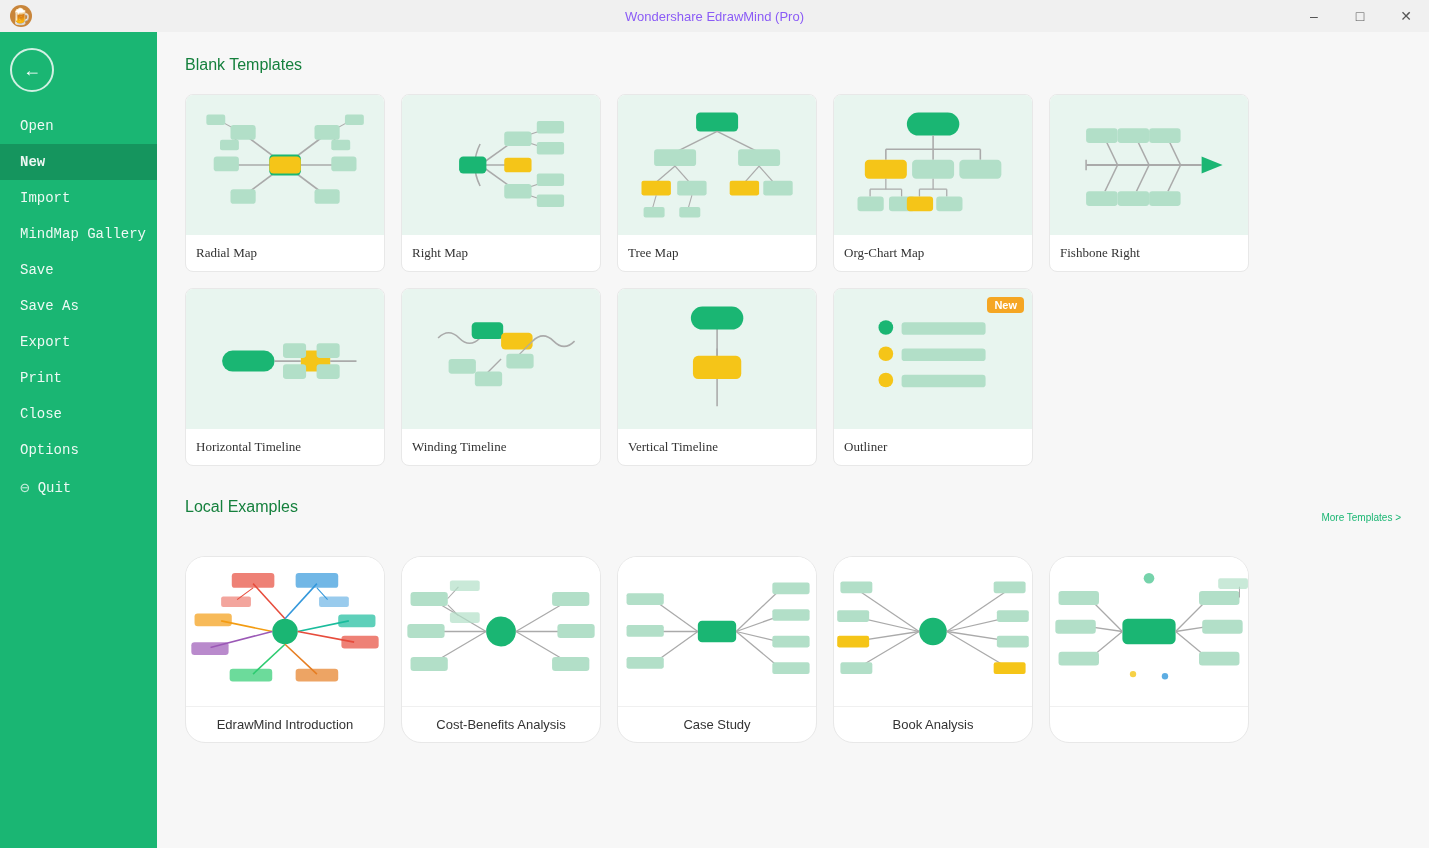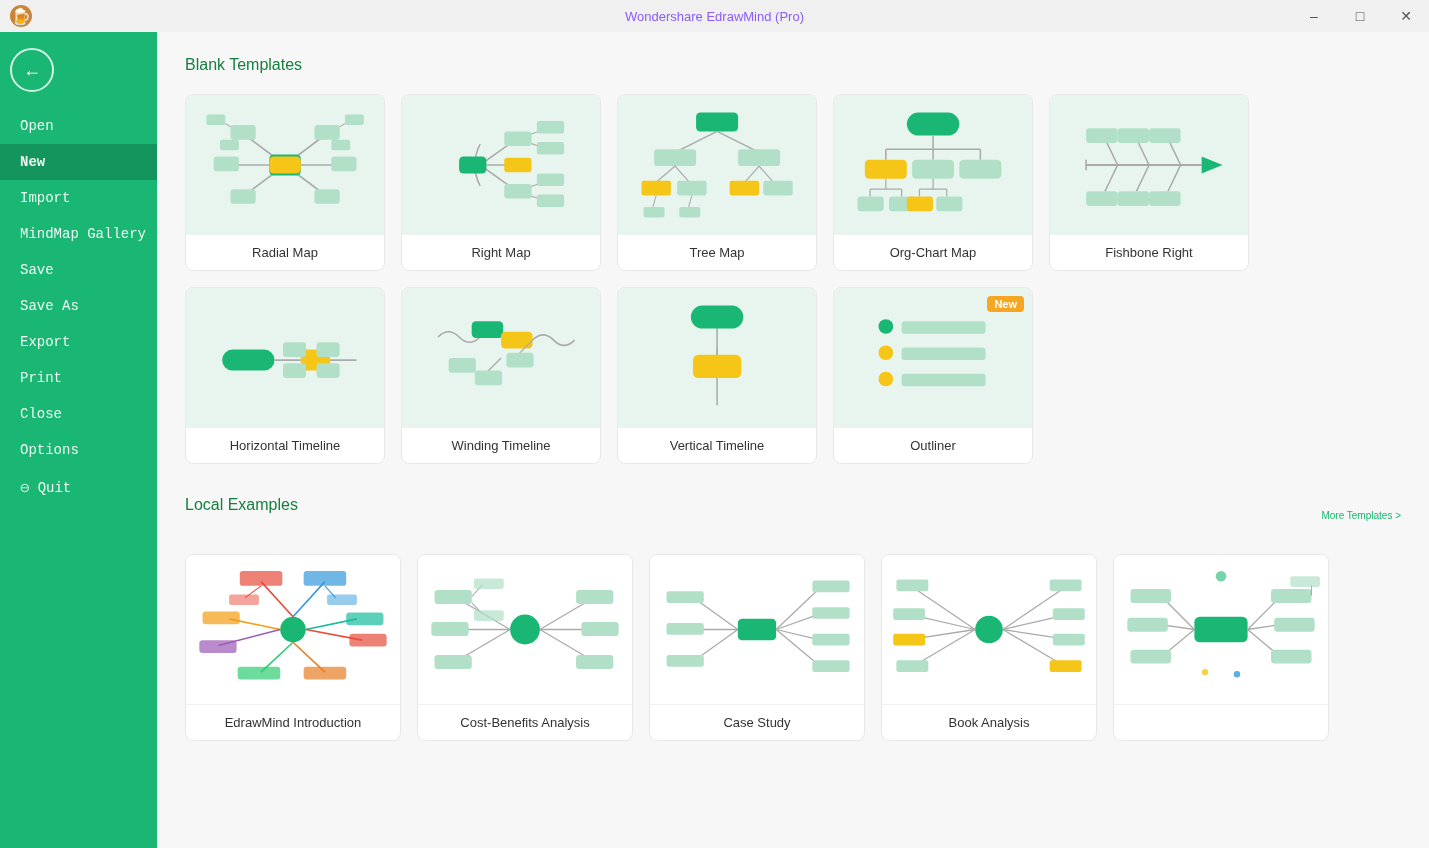--- a/index.html
+++ b/index.html
@@ -106,21 +106,21 @@
       align-items: center;
       justify-content: center;
       position: relative;
       overflow: hidden;
     }
 
     .template-card-label {
       padding: 10px;
       font-size: 13px;
       color: #333;
-      text-align: center;
+      font-family: Liberation Serif, serif;
     }
 
     .new-badge {
       position: absolute;
       top: 8px;
       right: 8px;
       background: #f5a623;
       color: white;
       font-size: 11px;
       font-weight: bold;
@@ -147,22 +147,22 @@
     }
 
     .examples-grid {
       display: flex;
       gap: 16px;
       flex-wrap: wrap;
     }
 
     .example-card {
       background: white;
-      border-radius: 8px;
-      width: 216px;
+      border-radius: 20px;
+      width: 200px;
       cursor: pointer;
       overflow: hidden;
       border: 1px solid #e8e8e8;
       transition: box-shadow 0.2s;
     }
 
     .example-card-thumb {
       height: 150px;
       background: white;
       display: flex;

